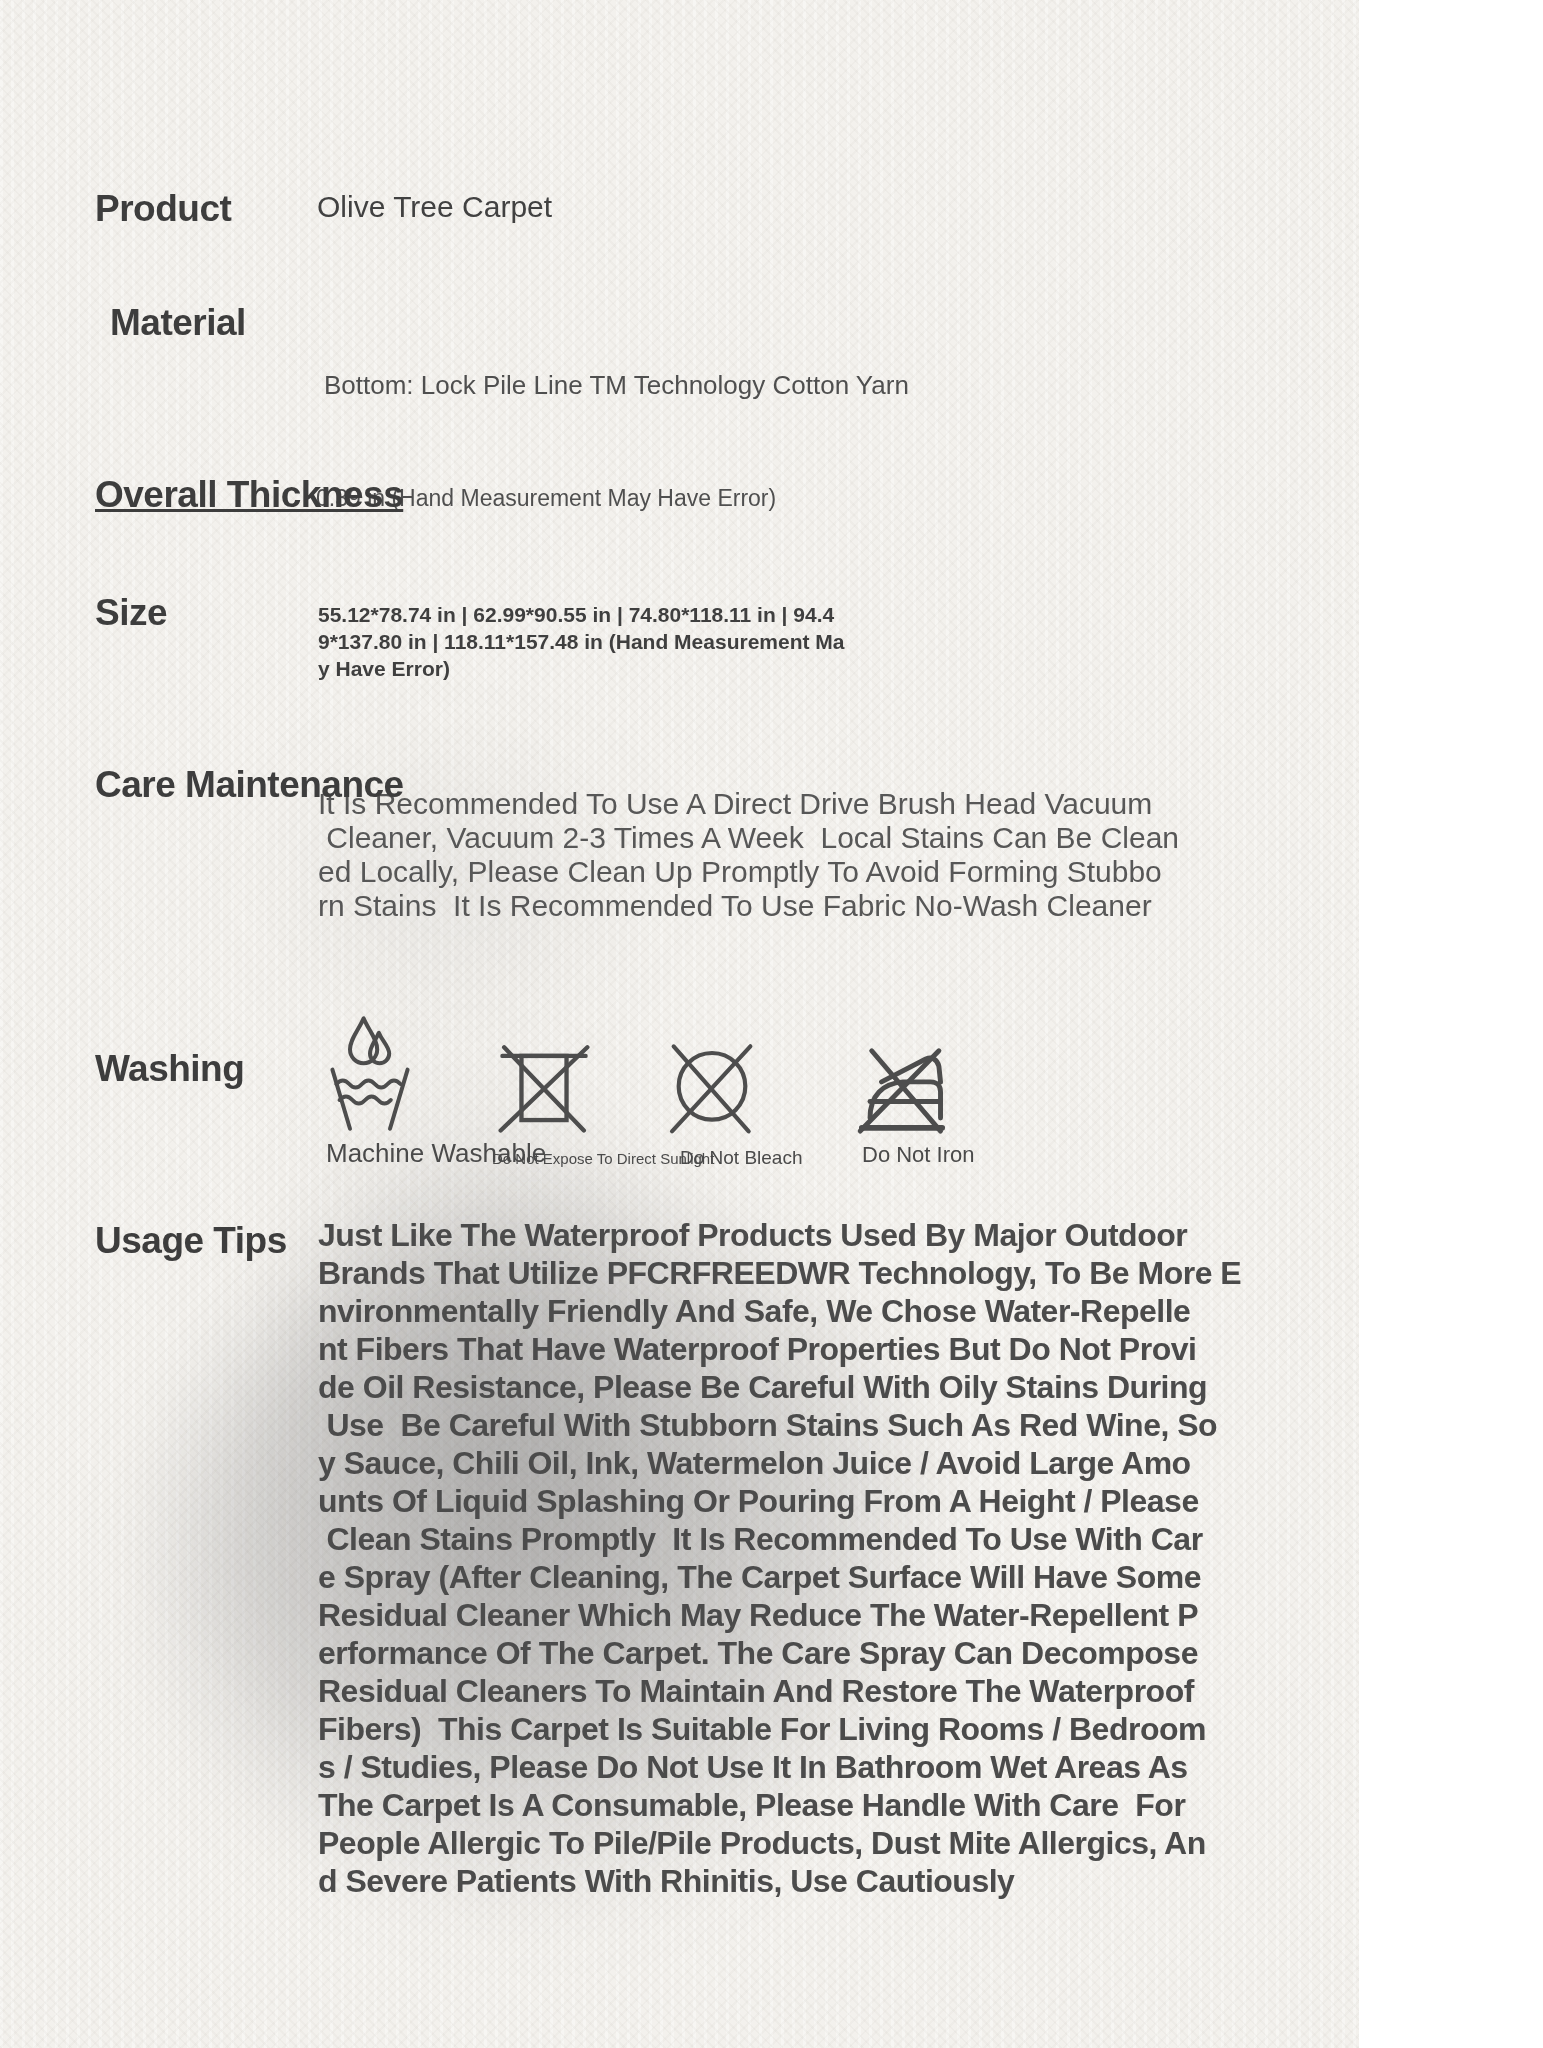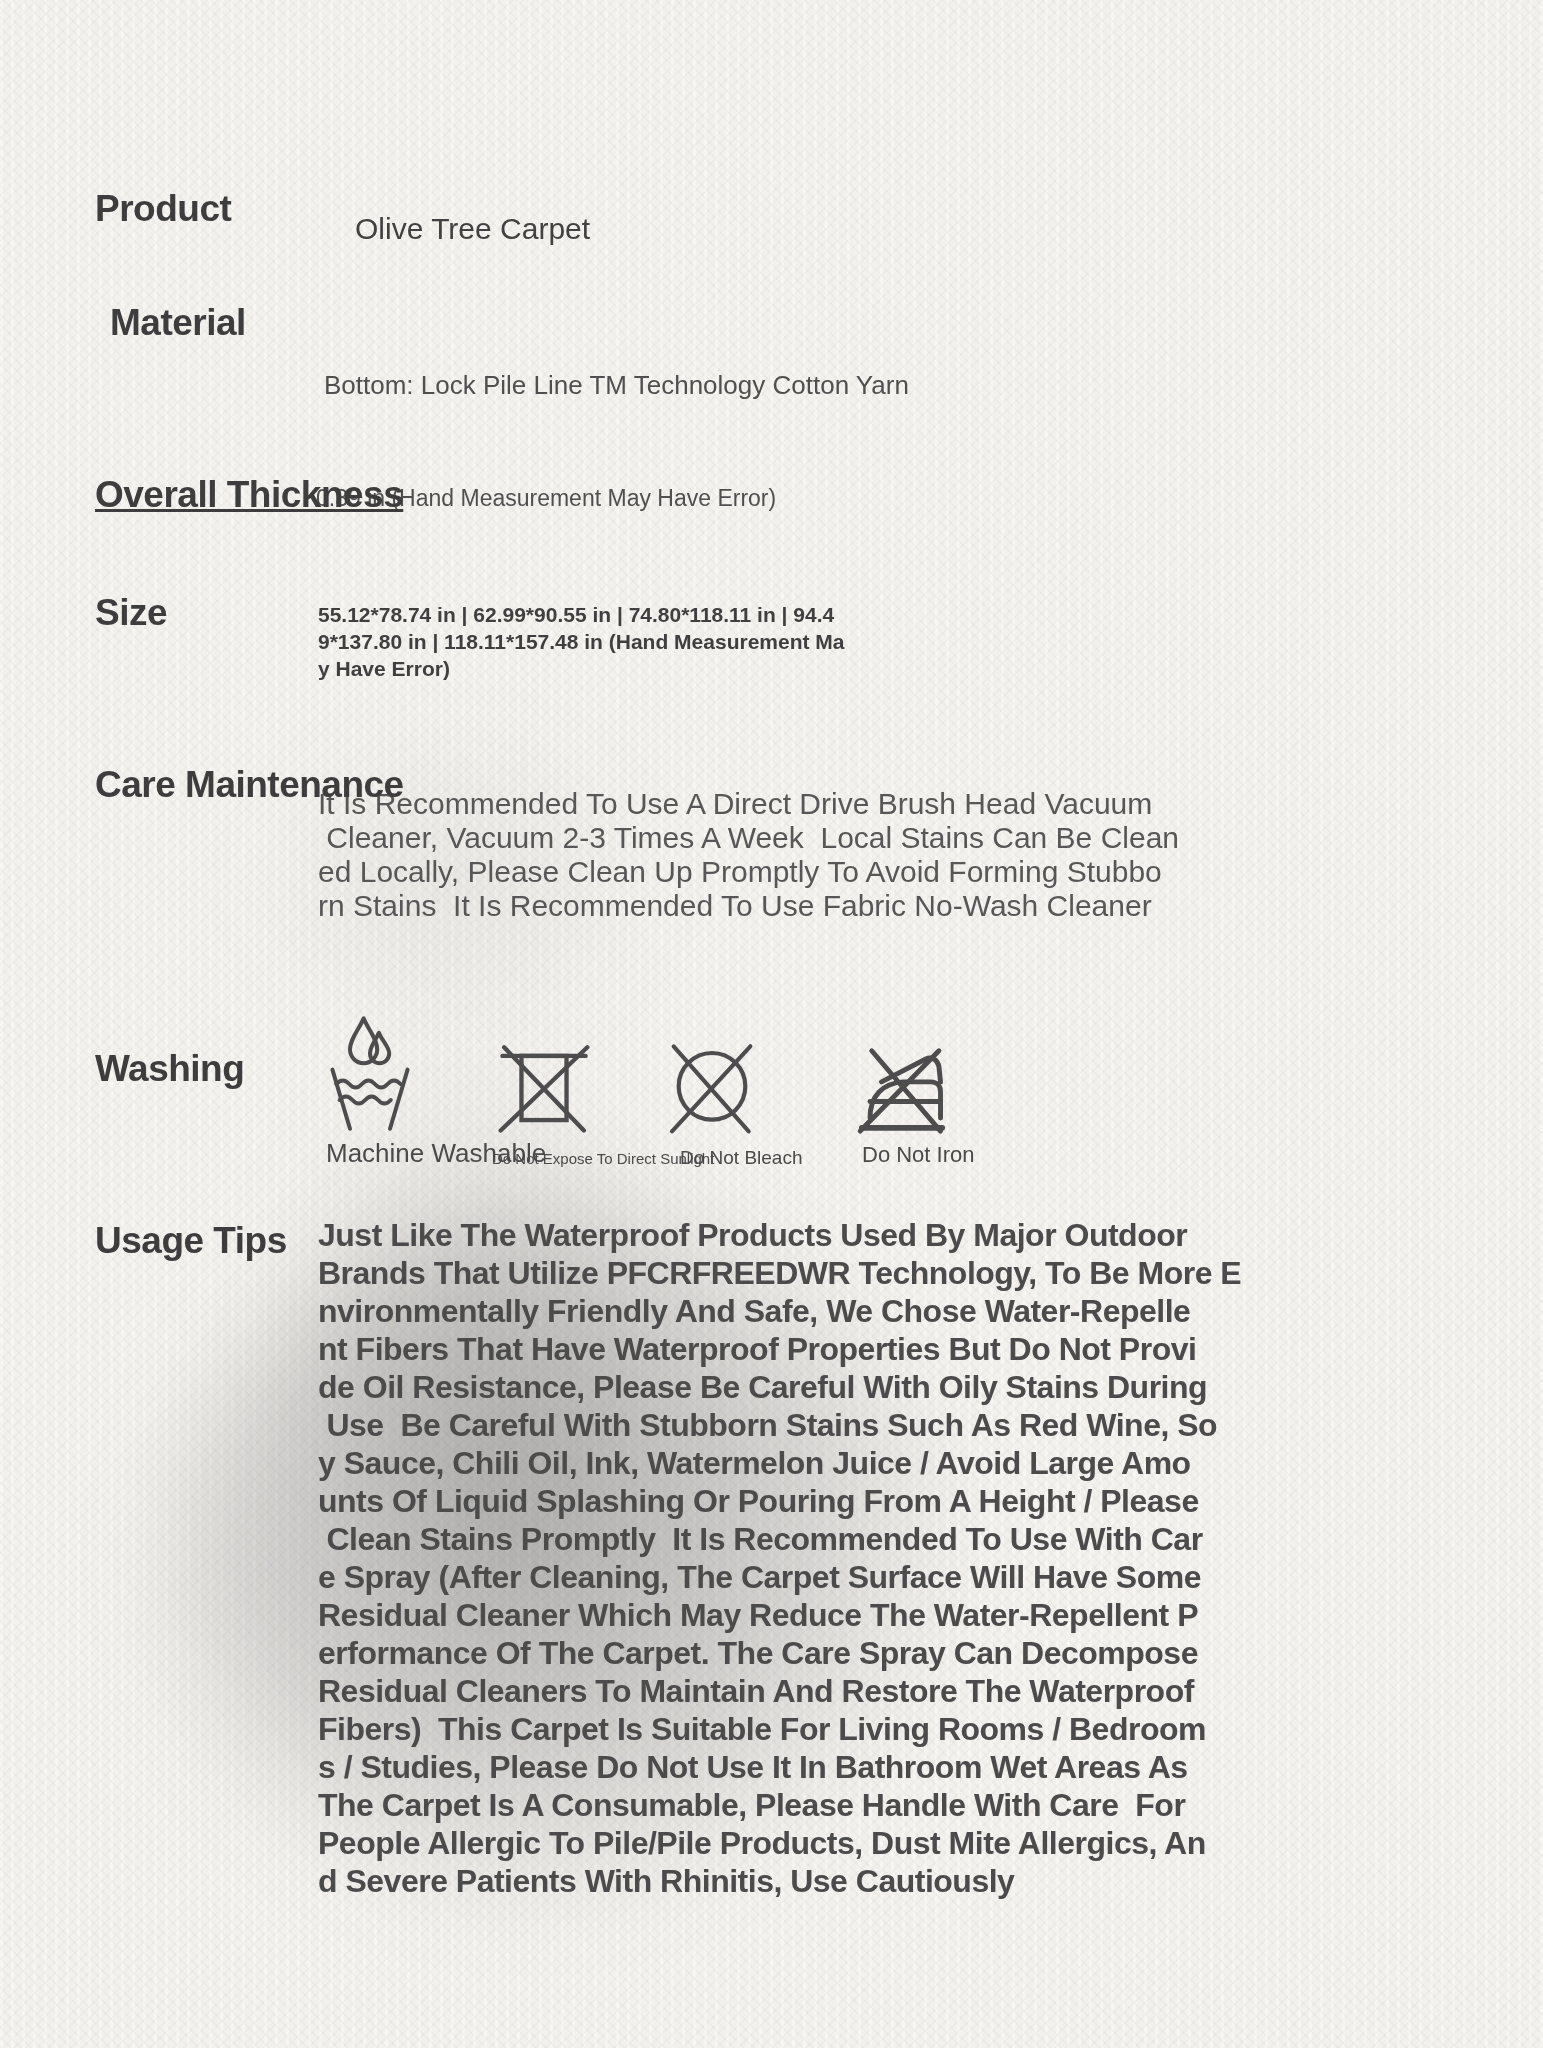--- a/index.html
+++ b/index.html
@@ -3,21 +3,21 @@
 <meta charset="utf-8">
 <style>
   html, body { margin: 0; padding: 0; }
   body {
     width: 1543px; height: 2048px;
     font-family: "Liberation Sans", "DejaVu Sans", sans-serif;
     overflow: hidden;
   }
   .sheet {
     position: relative;
-    width: 1543px; height: 2048px;
+    width: 1359px; height: 2048px;
     background-color: #f3f1ed;
     background-image:
       repeating-linear-gradient(45deg,  rgba(120,110,95,0.040) 0 2px, rgba(255,255,255,0.0) 2px 7px),
       repeating-linear-gradient(-45deg, rgba(120,110,95,0.035) 0 2px, rgba(255,255,255,0.0) 2px 8px),
       repeating-linear-gradient(90deg,  rgba(255,255,255,0.35) 0 3px, rgba(255,255,255,0.0) 3px 11px);
     overflow: hidden;
   }
   .smudge { position: absolute; border-radius: 50%; filter: blur(46px); pointer-events: none; }
   .smudge-main {
     left: 170px; top: 1210px; width: 780px; height: 700px;
@@ -34,21 +34,21 @@
 
   .hd {
     position: absolute;
     margin: 0;
     font-size: 37px; font-weight: bold; line-height: 1.05;
     color: #3d3d3d; letter-spacing: -0.5px;
     z-index: 3; white-space: nowrap;
   }
   .val { position: absolute; color: #4a4a4a; z-index: 2; white-space: pre-wrap; }
 
-  .product-val   { left: 317px; top: 212px;  font-size: 30px; color: #414141; margin-left: 38px; }
+  .product-val   { left: 317px; top: 190px;  font-size: 30px; color: #414141; }
   .material-l1   { left: 320px; top: 310px;  font-size: 22px; color: #4f4f4f; }
   .material-l2   { left: 324px; top: 370px;  font-size: 26px; color: #4f4f4f; }
   .thickness-val { left: 316px; top: 485px;  font-size: 23px; color: #4f4f4f; z-index: 1; }
   .size-val      { left: 318px; top: 601px;  font-size: 21px; font-weight: bold; line-height: 27px; color: #3f3f3f; width: 640px; }
   .care-val      { left: 318px; top: 787px;  font-size: 30px; line-height: 34px; color: #575757; width: 1040px; }
   .usage-val     { left: 318px; top: 1216px; font-size: 32px; font-weight: bold; line-height: 38px; color: #4b4b4b; width: 1050px; letter-spacing: -0.5px; }
 
   .wash-icon { position: absolute; z-index: 2; }
   .wash-icon svg { display: block; }
   .wash-label { position: absolute; z-index: 2; color: #4a4a4a; white-space: nowrap; }

